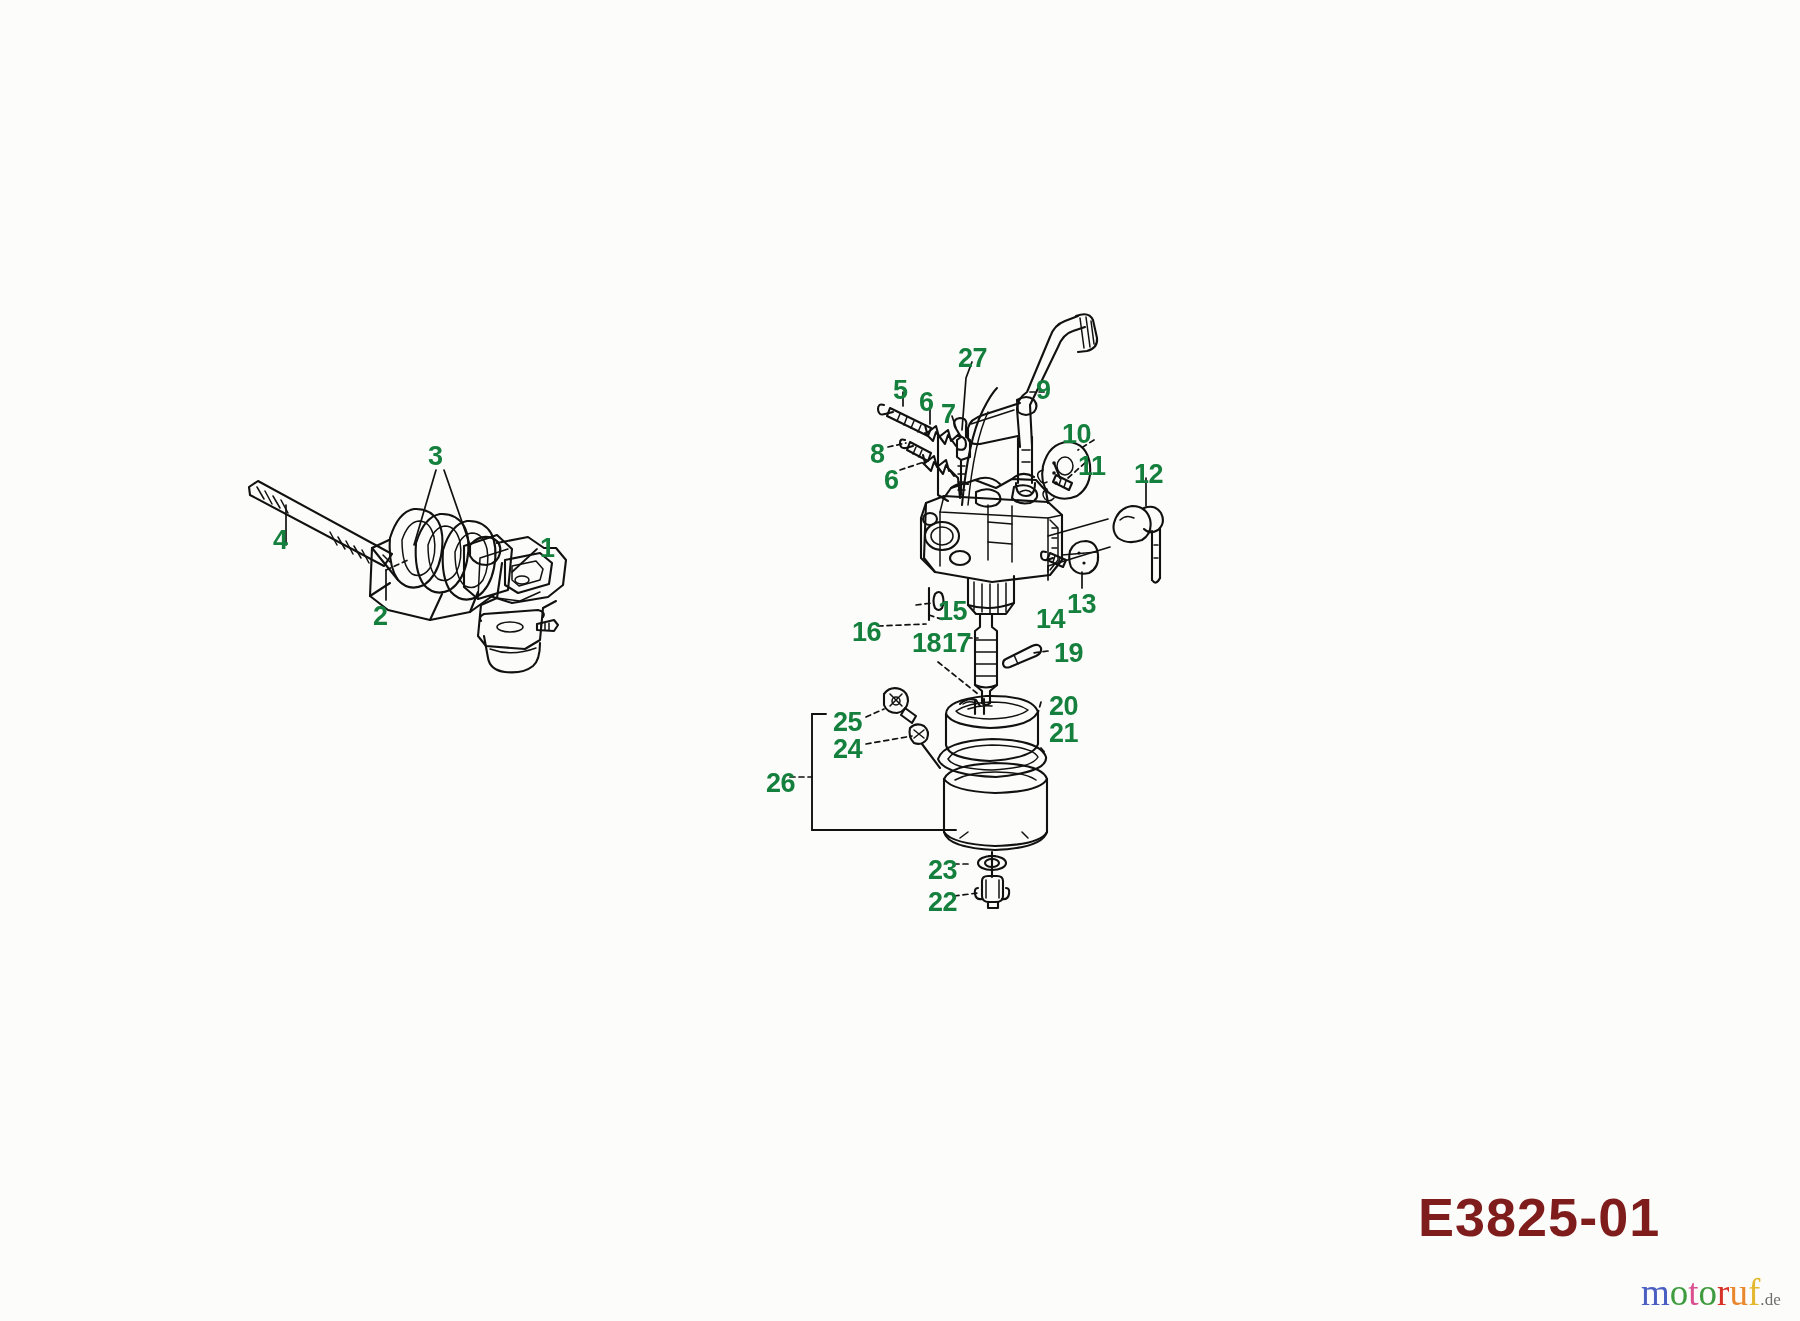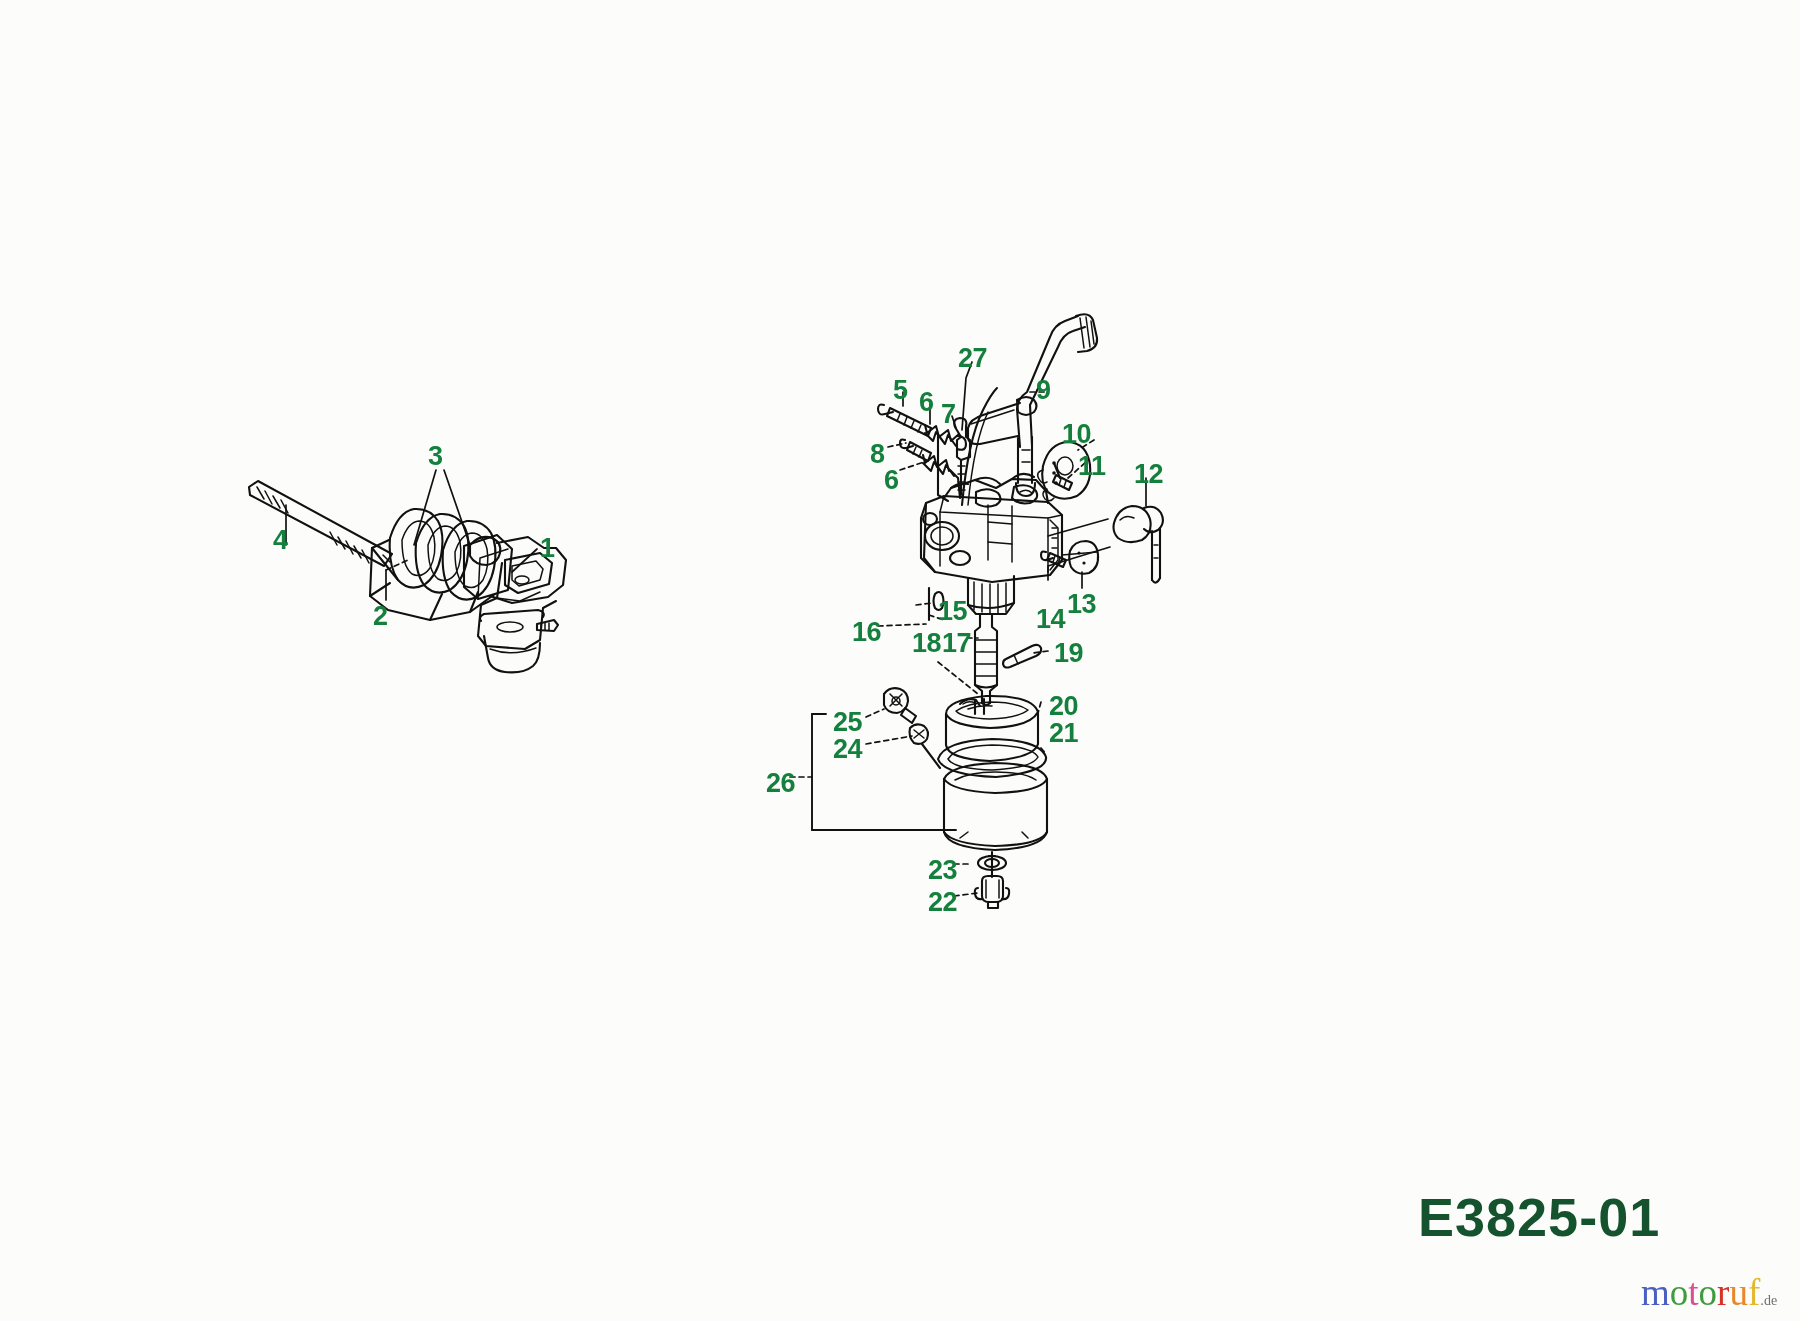--- a/index.html
+++ b/index.html
@@ -34,35 +34,35 @@
     user-select: none;
   }
   #figure-code {
     position: absolute;
     left: 1418px;
     top: 1186px;
     font-family: "Liberation Sans", sans-serif;
     font-weight: bold;
     font-size: 54px;
     letter-spacing: 1px;
-    color: #14532d;
+    color: #7f1d1d;
     white-space: nowrap;
   }
   #brand-logo {
     position: absolute;
     left: 1641px;
     top: 1274px;
     font-family: "Liberation Serif", serif;
     font-size: 37px;
     line-height: 1;
     white-space: nowrap;
   }
   #brand-logo .lg { font-weight: normal; }
   #brand-logo .suffix {
-    font-size: 14px;
+    font-size: 17px;
     color: #6e6e6e;
     letter-spacing: 0.2px;
   }
 </style>
 </head>
 <body>
 
 <div id="page" style="background: rgb(252, 253, 251);">
 
   <svg id="art" viewBox="0 0 1800 1321" xmlns="http://www.w3.org/2000/svg">

